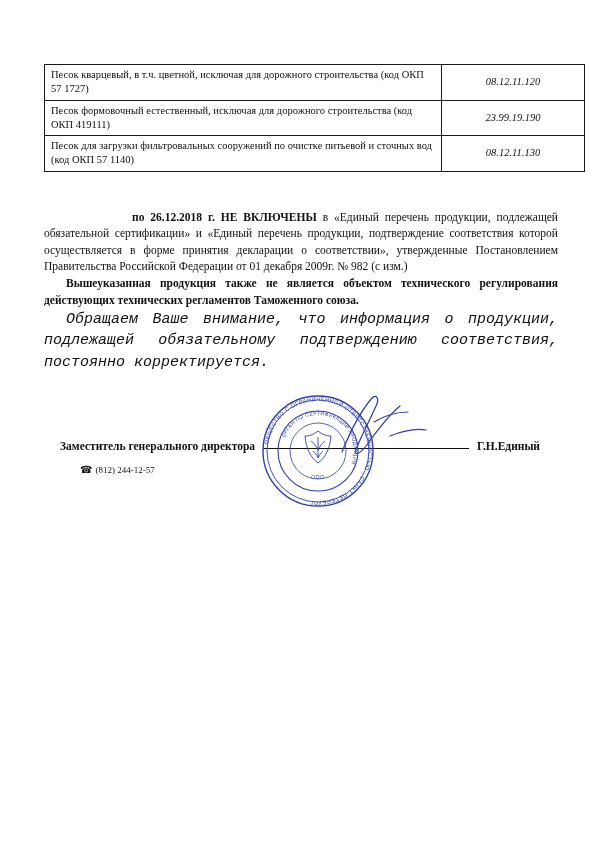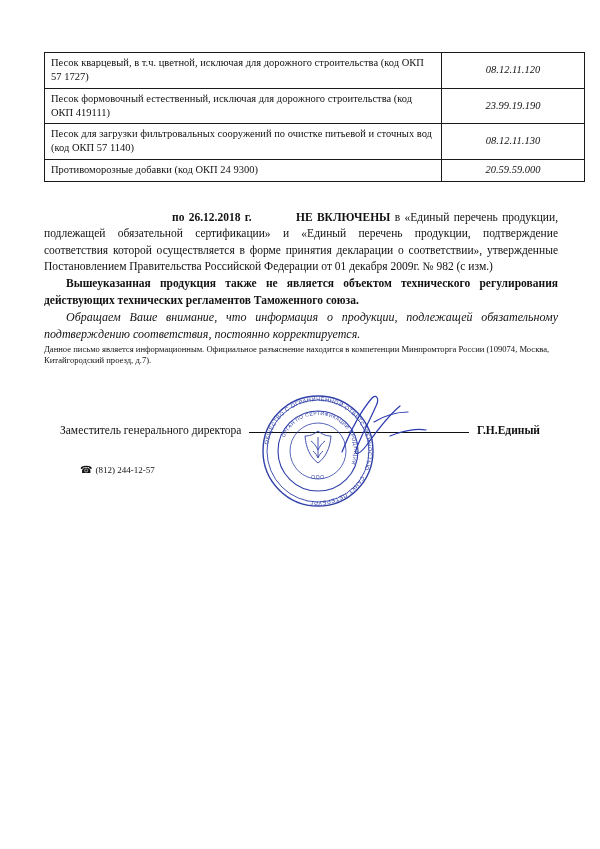--- a/index.html
+++ b/index.html
@@ -14,21 +14,21 @@
     background: #ffffff;
     font-family: "Liberation Serif", serif;
     color: #111111;
     overflow: hidden;
   }
 
   
   .doc-table {
     position: absolute;
     left: 44px;
-    top: 52px;
+    top: 64px;
     width: 514px;
     border-collapse: collapse;
     table-layout: fixed;
   }
   .doc-table td {
     border: 1px solid #1a1a1a;
     padding: 3px 6px 4px 6px;
     font-size: 10.5px;
     line-height: 1.32;
     vertical-align: middle;
@@ -59,53 +59,54 @@
   }
   .p1 {
     text-indent: 0;
   }
   .lead-in {
     display: inline-block;
     width: 88px;
   }
   .bold {
     font-weight: bold;
-    margin-left: 40px;
   }
   .para-2 {
     margin-top: 2px;
     text-indent: 22px;
   }
   .para-3 {
     margin-top: 2px;
     text-indent: 22px;
     font-style: italic;
-    font-size: 12px;
+    font-size: 15px;
+    font-family: Liberation Mono, monospace;
   }
   .fine-print {
     margin-top: 2px;
     font-size: 8.6px;
     line-height: 1.3;
     text-align: left;
   }
 
   
   .sign-row {
     position: absolute;
     left: 60px;
     top: 424px;
     width: 480px;
     display: flex;
     align-items: flex-end;
     justify-content: space-between;
     font-size: 11.5px;
   }
   .sign-title {
-    font-weight: normal;
-    white-space: nowrap;
+    font-weight: bold;
+    white-space: nowrap;
+    margin-top: 16px;
   }
   .sign-line {
     flex: 1;
     border-bottom: 1px solid #111;
     margin: 0 8px 3px 8px;
     height: 1px;
   }
   .sign-name {
     font-weight: bold;
     white-space: nowrap;
@@ -158,36 +159,31 @@
         <td class="code">08.12.11.120</td>
       </tr>
       <tr>
         <td class="name">Песок формовочный естественный, исключая для дорожного строительства (код ОКП 419111)</td>
         <td class="code">23.99.19.190</td>
       </tr>
       <tr>
         <td class="name">Песок для загрузки фильтровальных сооружений по очистке питьевой и сточных вод (код ОКП 57 1140)</td>
         <td class="code">08.12.11.130</td>
       </tr>
-      <tr>
-        <td class="name">Противоморозные добавки (код ОКП 24 9300)</td>
-        <td class="code">20.59.59.000</td>
-      </tr>
     </tbody>
   </table>
 
   <div class="body-text">
     <p class="p1">
       <span class="lead-in"></span><span class="bold">по 26.12.2018 г.</span>
       <span class="bold">НЕ ВКЛЮЧЕНЫ</span>
       <span>в «Единый перечень продукции, подлежащей обязательной сертификации» и «Единый перечень продукции, подтверждение соответствия которой осуществляется в форме принятия декларации о соответствии», утвержденные Постановлением Правительства Российской Федерации от 01 декабря 2009г. № 982 (с изм.)</span>
     </p>
     <p class="para-2 bold">Вышеуказанная продукция также не является объектом технического регулирования действующих технических регламентов Таможенного союза.</p>
     <p class="para-3">Обращаем Ваше внимание, что информация о продукции, подлежащей обязательному подтверждению соответствия, постоянно корректируется.</p>
-    <p class="fine-print">Данное письмо является информационным. Официальное разъяснение находится в компетенции Минпромторга России (109074, Москва, Китайгородский проезд, д.7).</p>
   </div>
 
   <div class="sign-row">
     <span class="sign-title">Заместитель генерального директора</span>
     <span class="sign-line"></span>
     <span class="sign-name">Г.Н.Единый</span>
   </div>
 
   <div class="phone">
     <span class="ph-icon">☎</span><span>(812) 244-12-57</span>

